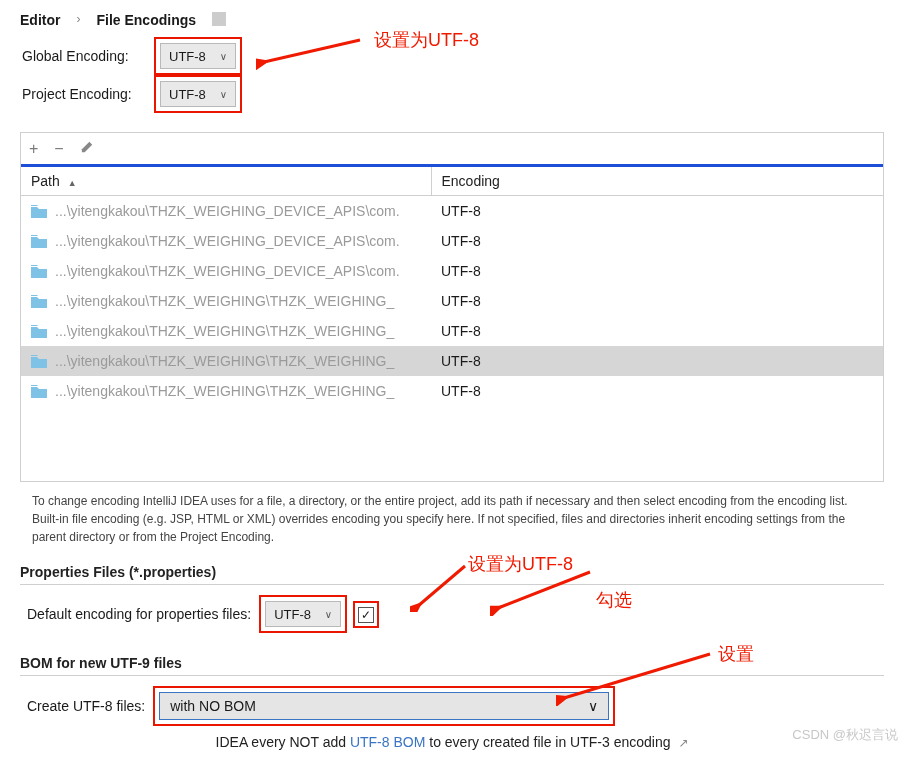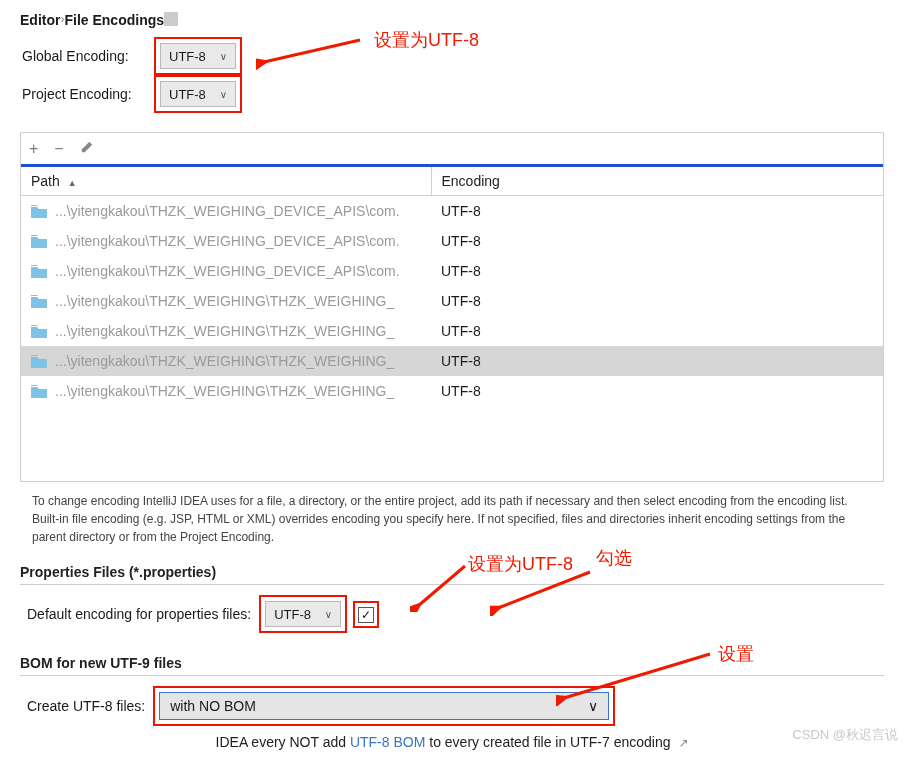--- a/index.html
+++ b/index.html
@@ -7,21 +7,21 @@
     font-family: "Segoe UI", Arial, sans-serif;
     font-size: 13px;
     color: #1a1a1a;
     background: #fff;
     width: 904px;
     position: relative;
   }
   .breadcrumb {
     display: flex;
     align-items: flex-start;
-    gap: 0;
+    gap: 16px;
     padding: 12px 20px 8px 20px;
     font-size: 14px;
   }
   .breadcrumb .crumb { font-weight: bold; }
   .breadcrumb .sep { color: #888; font-size: 12px; }
   .bc-icon {
     width: 14px; height: 14px; background: #ccc;
   }
   .enc-rows { padding: 0 20px 6px 20px; }
   .enc-row {
@@ -170,21 +170,21 @@
 <div class="annotation" style="left:468px; top:552px;">设置为UTF-8</div>
 <svg class="arrow-svg" style="left:410px; top:562px;" width="60" height="50">
   <defs>
       <marker id="ah2" markerWidth="10" markerHeight="8" refX="2" refY="4" orient="auto">
         <polygon points="10,0 0,4 10,8" fill="#ef1a00"></polygon>
       </marker>
     </defs>
   <line x1="55" y1="4" x2="8" y2="44" stroke="#ef1a00" stroke-width="3" marker-end="url(#ah2)"></line>
 </svg>
 
-<div class="annotation" style="left:596px; top:546px;">勾选</div>
+<div class="annotation" style="left:596px; top:588px;">勾选</div>
 <svg class="arrow-svg" style="left:490px; top:568px;" width="110" height="48">
   <defs>
       <marker id="ah3" markerWidth="10" markerHeight="8" refX="2" refY="4" orient="auto">
         <polygon points="10,0 0,4 10,8" fill="#ef1a00"></polygon>
       </marker>
     </defs>
   <line x1="100" y1="4" x2="8" y2="40" stroke="#ef1a00" stroke-width="3" marker-end="url(#ah3)"></line>
 </svg>
 
 <div class="annotation" style="left:718px; top:642px;">设置</div>
@@ -337,17 +337,17 @@
   <span style="padding:4px;" class="red-box">
     <span class="wide-select">
       <span>with NO BOM</span>
       <span class="chev">∨</span>
     </span>
   </span>
 </div>
 <div class="footnote">
   <span>IDEA every NOT add </span>
   <span class="link">UTF-8 BOM</span>
-  <span> to every created file in UTF-7 encoding</span>
+  <span> to every created file in UTF-3 encoding</span>
   <span class="ext">↗</span>
 </div>
 
 <div class="watermark">CSDN @秋迟言说</div>
 
 </body></html>

